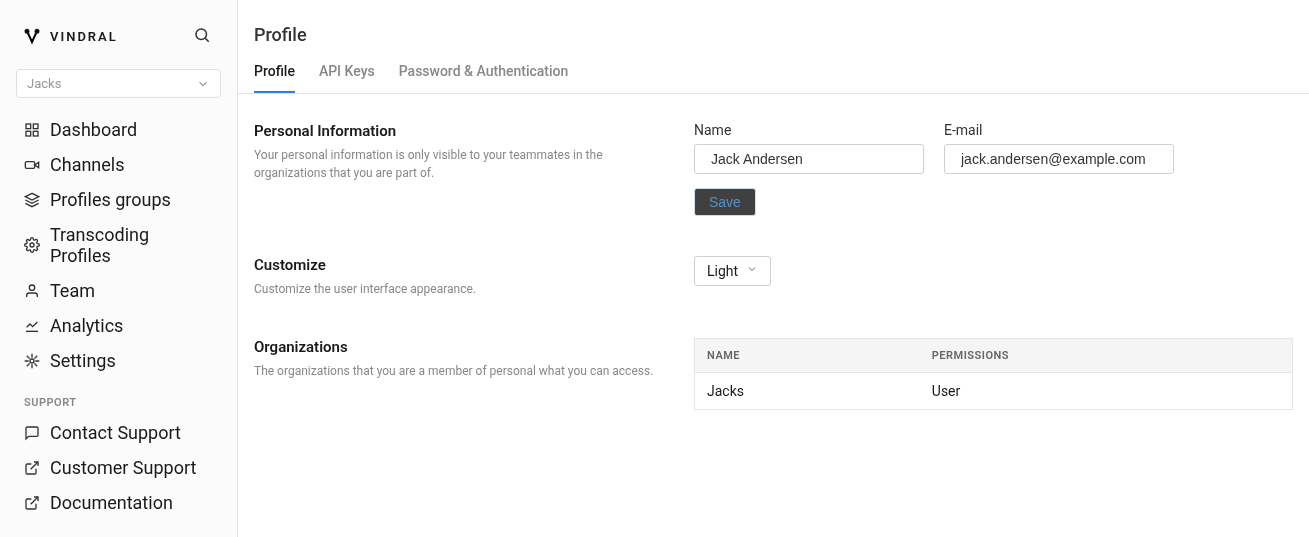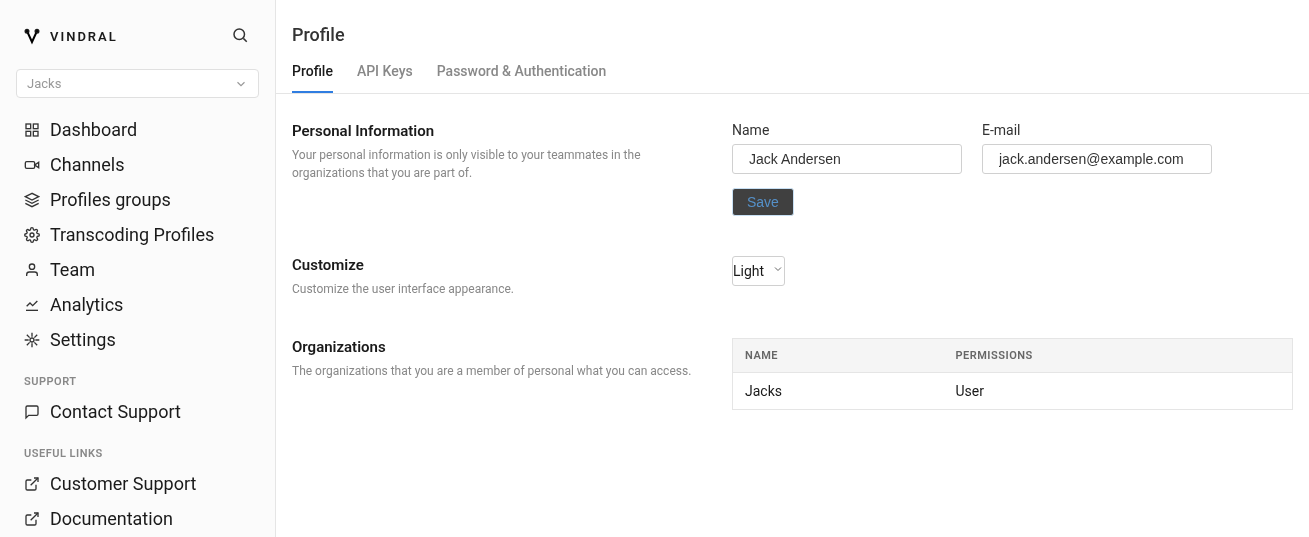--- a/index.html
+++ b/index.html
@@ -1,18 +1,18 @@
 <!DOCTYPE html>
 <html><head>
 <meta charset="utf-8">
 <style>
 * { box-sizing: border-box; margin: 0; padding: 0; }
 body { font-family: -apple-system, BlinkMacSystemFont, "Segoe UI", Roboto, sans-serif; font-size: 14px; color: #1a1a1a; background: #fff; }
 .app { display: flex; height: 537px; width: 1309px; }
-.sidebar { width: 276px; border-right: 1px solid #e5e5e5; background: #fbfbfb; padding: 0; overflow: hidden; }
+.sidebar { width: 238px; border-right: 1px solid #e5e5e5; background: #fbfbfb; padding: 0; overflow: hidden; }
 .sidebar-header { display: flex; align-items: center; justify-content: space-between; padding: 22px 22px 18px 22px; }
 .logo { display: flex; align-items: center; gap: 8px; font-weight: 600; letter-spacing: 2px; font-size: 13px; }
 .logo svg { width: 20px; height: 20px; }
 .search-btn { background: none; border: none; cursor: pointer; padding: 4px; }
 .search-btn svg { width: 18px; height: 18px; stroke: #333; }
 .org-select { margin: 0 16px 14px 16px; border: 1px solid #e0e0e0; border-radius: 4px; padding: 6px 10px; display: flex; align-items: center; justify-content: space-between; cursor: pointer; background: #fff; }
 .org-select span { color: #999; font-size: 13px; }
 .org-select svg { width: 14px; height: 14px; stroke: #999; }
 .nav-list { list-style: none; padding: 0 12px; }
 .nav-item { display: flex; align-items: center; gap: 10px; padding: 7px 12px; cursor: pointer; border-radius: 4px; font-size: 18px; color: #1a1a1a; }
@@ -27,21 +27,21 @@
 .section { display: flex; gap: 40px; margin-bottom: 40px; }
 .section-left { width: 400px; flex-shrink: 0; }
 .section-title { font-size: 15px; font-weight: 600; margin-bottom: 6px; }
 .section-desc { font-size: 12px; color: #888; line-height: 1.5; }
 .section-right { flex: 1; }
 .form-row { display: flex; gap: 20px; }
 .form-group { display: flex; flex-direction: column; gap: 6px; }
 .form-label { font-size: 14px; color: #333; }
 .form-input { border: 1px solid #d0d0d0; border-radius: 3px; padding: 6px 16px; font-size: 14px; width: 230px; color: #333; }
 .save-btn { margin-top: 14px; background: #404040; border: 1px solid #c8e0f4; color: #5590c8; padding: 5px 14px; border-radius: 3px; cursor: pointer; font-size: 14px; }
-.theme-select { display: inline-flex; gap: 8px; border: 1px solid #d0d0d0; border-radius: 3px; padding: 6px 0; cursor: pointer; font-size: 14px; background: #fff; }
+.theme-select { display: inline-flex; gap: 8px; border: 1px solid #d0d0d0; border-radius: 3px; padding: 6px 12px; cursor: pointer; font-size: 14px; background: #fff; }
 .theme-select svg { width: 12px; height: 12px; stroke: #666; }
 .org-table { width: 100%; border-collapse: collapse; border: 1px solid #e5e5e5; }
 .org-table thead { background: #f5f5f5; }
 .org-table th { text-align: left; padding: 10px 12px; font-size: 11px; font-weight: 600; letter-spacing: 0.5px; color: #666; border-bottom: 1px solid #e5e5e5; }
 .org-table td { padding: 10px 12px; font-size: 14px; }
 </style>
 </head>
 <body>
 
 <div class="app">
@@ -128,21 +128,20 @@
     <div class="nav-section-title">SUPPORT</div>
     <ul class="nav-list">
       <li class="nav-item">
         <svg viewBox="0 0 24 24" fill="none" stroke="currentColor" stroke-width="2">
             <path d="M21 15a2 2 0 0 1-2 2H7l-4 4V5a2 2 0 0 1 2-2h14a2 2 0 0 1 2 2z"></path>
           </svg>
         <span>Contact Support</span>
       </li>
     </ul>
 
-    <div class="nav-section-title">USEFUL LINKS</div>
     <ul class="nav-list">
       <li class="nav-item">
         <svg viewBox="0 0 24 24" fill="none" stroke="currentColor" stroke-width="2">
             <path d="M18 13v6a2 2 0 0 1-2 2H5a2 2 0 0 1-2-2V8a2 2 0 0 1 2-2h6"></path>
             <polyline points="15 3 21 3 21 9"></polyline>
             <line x1="10" y1="14" x2="21" y2="3"></line>
           </svg>
         <span>Customer Support</span>
       </li>
       <li class="nav-item">

